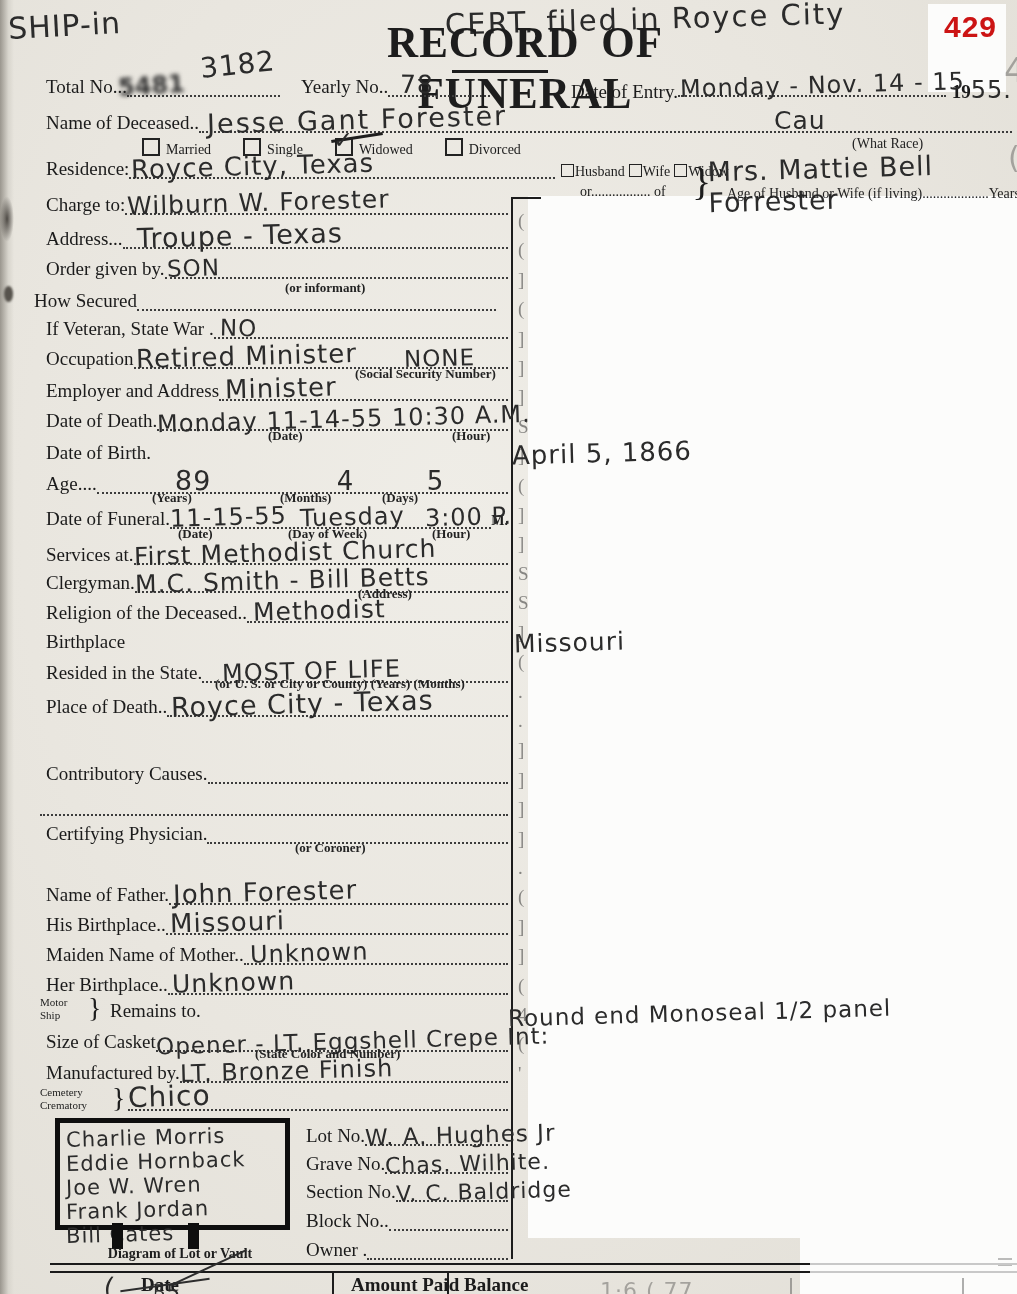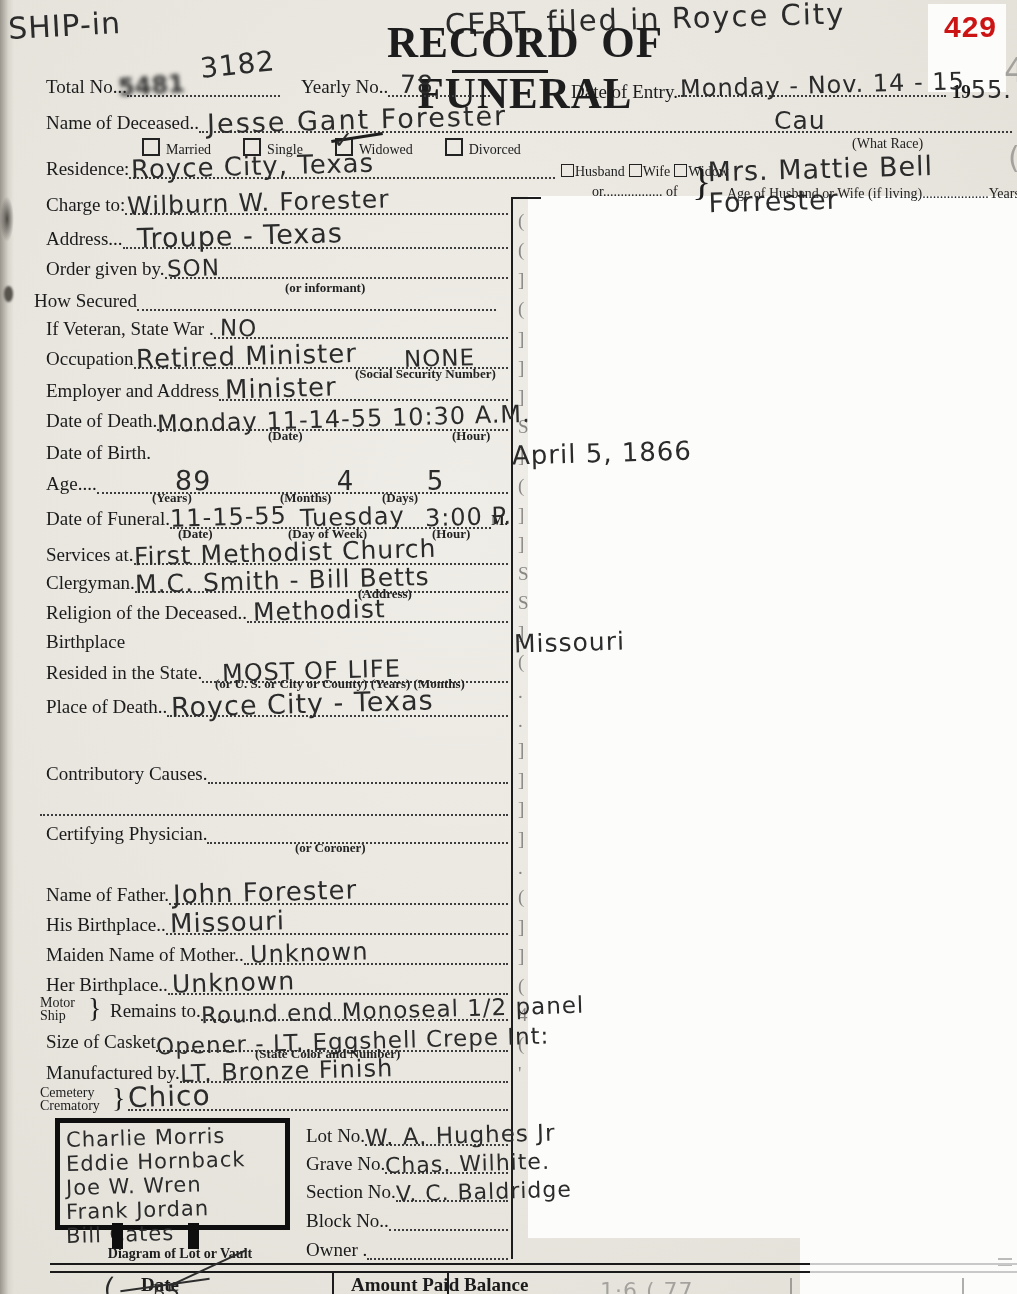--- a/index.html
+++ b/index.html
@@ -12,21 +12,21 @@
   .lbl-sm{font-size:14px;white-space:nowrap;color:#1b1b1b;}
   .fill{flex:1;align-self:flex-end;margin-bottom:3px;border-bottom:2px dotted #3c3c3c;position:relative;height:2px;}
   .fill .hw{position:absolute;bottom:-4px;white-space:nowrap;}
   .hw{font-family:"DejaVu Sans", sans-serif;color:#2b2b2b;font-size:21px;letter-spacing:1px;}
   .r1{transform:rotate(-1.6deg);} .r2{transform:rotate(1.2deg);} .r3{transform:rotate(-3deg);}
   .sub{position:absolute;font-size:13px;color:#222;white-space:nowrap;font-family:"Liberation Serif",serif;}
   .cb{display:inline-block;width:14px;height:14px;border:2px solid #222;margin-right:6px;vertical-align:-2px;background:transparent;}
   .cbx{display:inline-block;width:11px;height:11px;border:1.5px solid #222;margin:0 1px 0 4px;vertical-align:-1px;}
   .whitewash{background:#fcfcfb;}
   .vline{position:absolute;width:2px;background:#1c1c1c;}
-  .stack{font-size:14px;line-height:13px;white-space:nowrap;}
+  .stack{font-size:11px;line-height:13px;white-space:nowrap;}
   .brace{font-size:32px;font-weight:normal;}
   .glyphcol{position:absolute;left:518px;top:206px;font-size:19px;line-height:29.4px;white-space:pre-line;color:#333;font-family:"Liberation Serif",serif;}
   .boxthick{position:absolute;border:5px solid #0e0e0e;background:transparent;}
   .smudge{position:absolute;filter:blur(2px);color:#2e2e2e;font-family:"DejaVu Sans",sans-serif;font-weight:bold;}
   .faint{opacity:.55;}
   .vfaint{opacity:.35;}
   .scrawl-line{position:absolute;background:#2d2d2d;height:2px;}
 </style>
 </head>
 <body>
@@ -91,21 +91,21 @@
     <span class="lbl">Residence:</span>
     <span class="fill">
         <span class="hw r1" style="left:2px;font-size:26px;">Royce  City,  Texas</span>
       </span>
   </div>
   <div class="abs" style="left:557px;top:164px;font-size:14px;white-space:nowrap;">
     <span class="cbx"></span><span>Husband</span><span class="cbx"></span><span>Wife</span><span class="cbx"></span><span>Widow</span>
   </div>
   <div class="abs brace" style="left:692px;top:158px;font-size:40px;">}</div>
   <div class="abs hw r1" style="left:708px;top:152px;font-size:27px;">Mrs. Mattie  Bell  Forrester</div>
-  <div class="abs lbl-sm" style="left:580px;top:184px;margin-left:12px;">or................. of</div>
+  <div class="abs lbl-sm" style="left:580px;top:184px;">or................. of</div>
   <div class="abs sub" style="left:727px;top:186px;font-size:14px;">Age of Husband or Wife (if living)...................Years</div>
 
   <div class="row" style="left:40px;top:194px;width:468px;">
     <span class="lbl">Charge to:</span>
     <span class="fill">
         <span class="hw r1" style="left:2px;font-size:25px;">Wilburn  W.  Forester</span>
       </span>
   </div>
 
   <div class="vline" style="left:511px;top:197px;height:1062px;"></div>
@@ -312,21 +312,21 @@
     <span class="fill">
         <span class="hw r1" style="left:4px;font-size:25px;">Unknown</span>
       </span>
   </div>
 
   <div class="abs stack" style="left:40px;top:996px;">
     <span>Motor</span><br>
     <span>Ship</span>
   </div>
   <div class="abs brace" style="left:88px;top:992px;font-size:28px;">}</div>
-  <div class="row" style="left:104px;top:1000px;width:404px;">
+  <div class="row" style="left:104px;top:1000px;width:404px;flex-direction:column;">
     <span class="lbl">Remains to.</span>
     <span class="fill">
         <span class="hw r1" style="left:0;font-size:23px;">Round end  Monoseal  1/2 panel</span>
       </span>
   </div>
 
   <div class="row" style="left:40px;top:1031px;width:468px;">
     <span class="lbl">Size of Casket</span>
     <span class="fill">
         <span class="hw r1" style="left:0;font-size:23px;">Opener - LT. Eggshell  Crepe  Int:</span>

